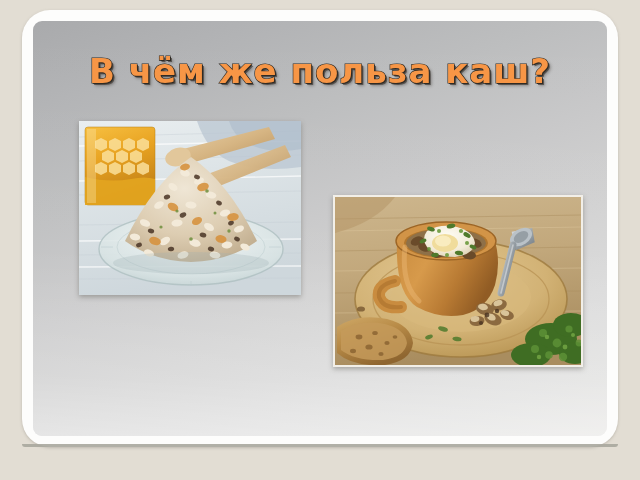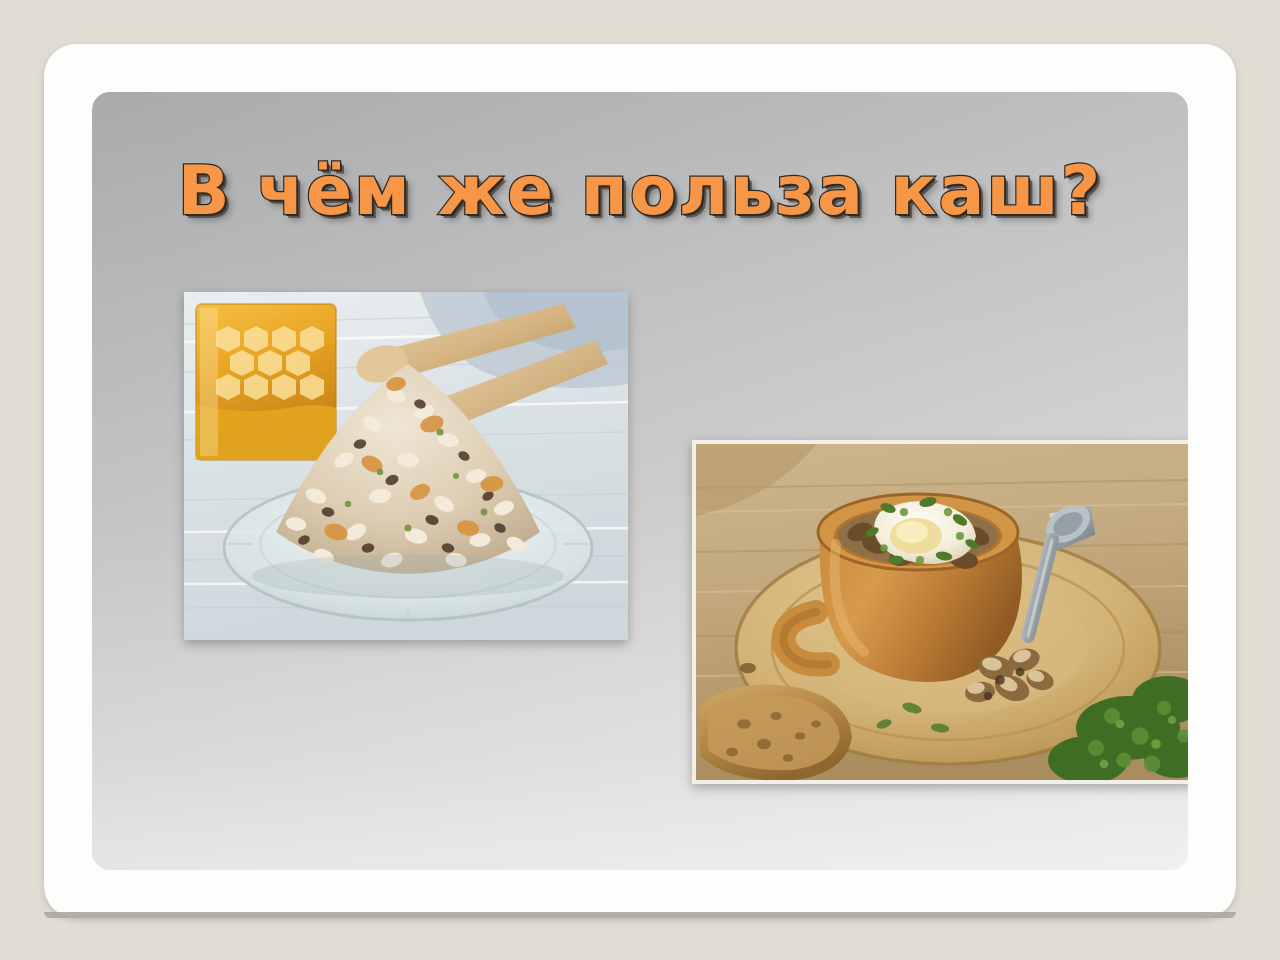--- a/index.html
+++ b/index.html
@@ -21,27 +21,27 @@
     width: 640px;
     height: 480px;
     background: #e2ddd3;
     box-sizing: border-box;
   }
 
   
   .slide-frame {
     position: absolute;
     left: 22px;
-    top: 22px;
+    top: 10px;
     width: 596px;
     height: 437px;
-    border-radius: 16px;
+    border-radius: 28px;
     background: #fdfdfc;
     box-sizing: border-box;
-    padding: 24px;
+    padding: 11px;
     box-shadow: 0 1px 3px rgba(120,115,105,0.35);
   }
 
   
   .slide-frame::after {
     content: "";
     position: absolute;
     left: 0;
     right: 0;
     bottom: 0;

